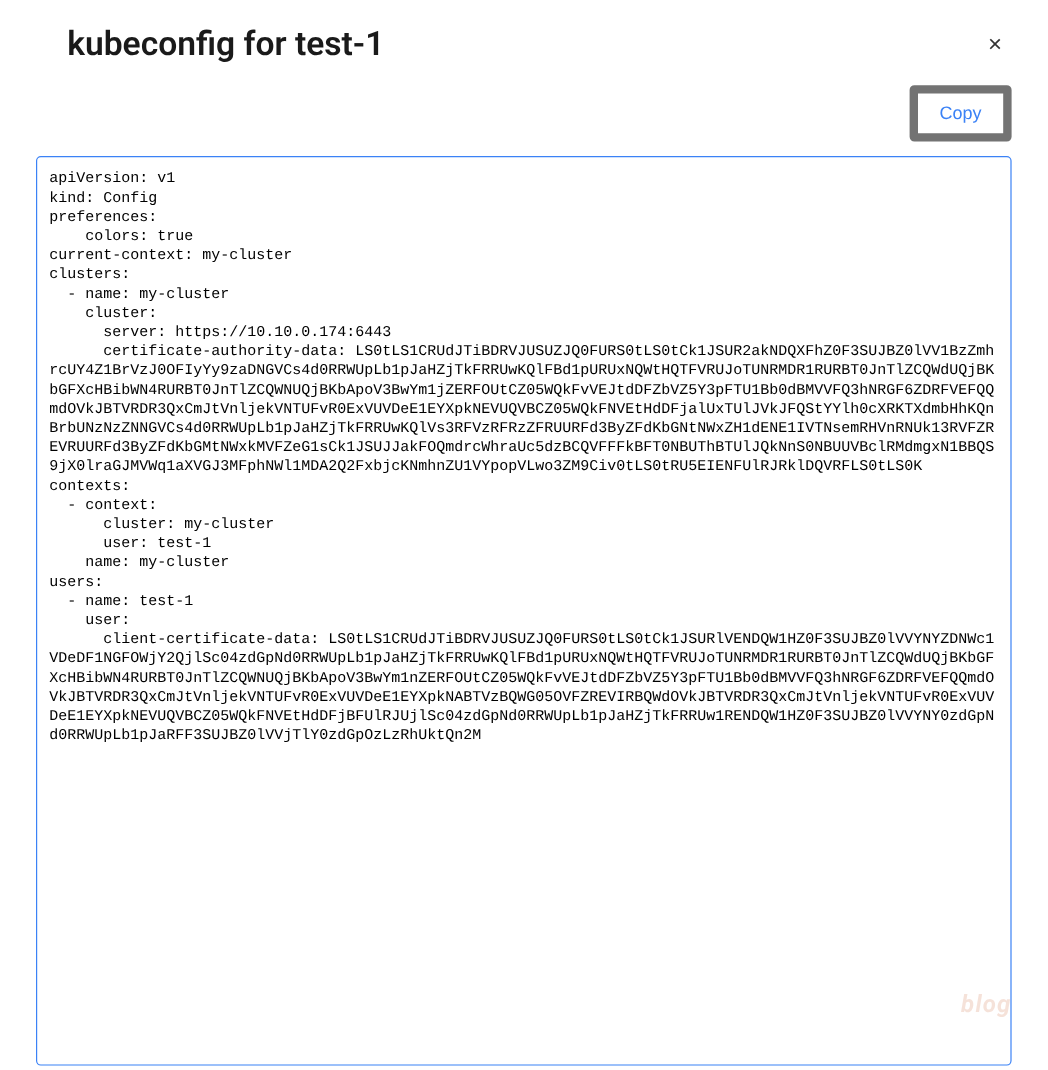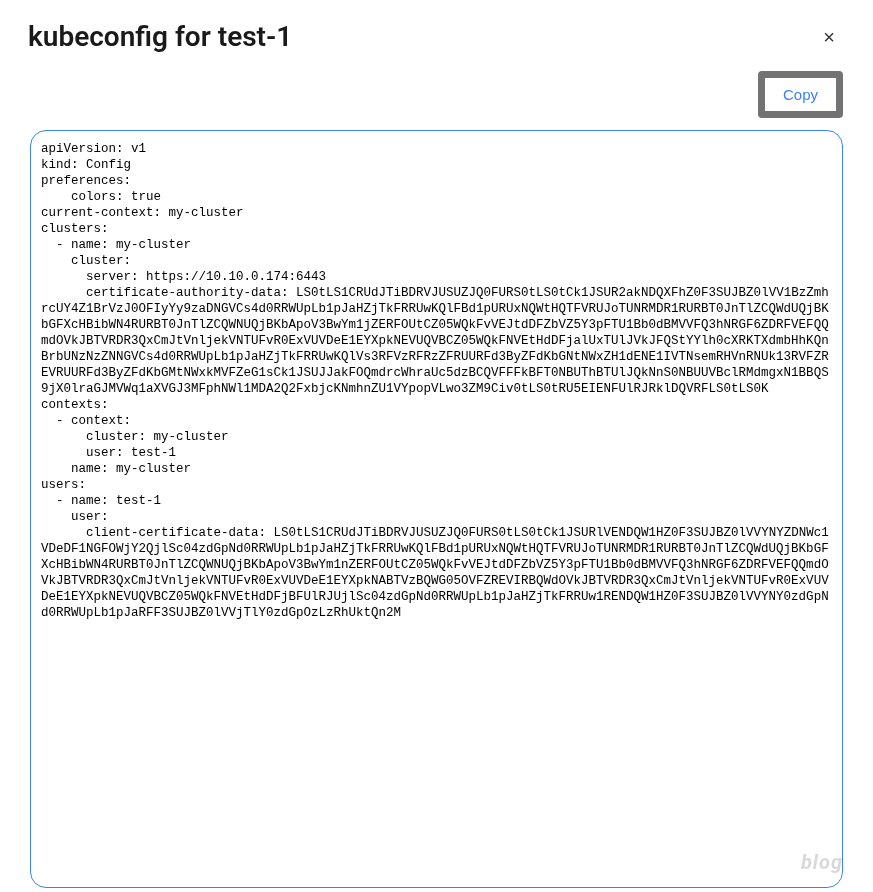--- a/index.html
+++ b/index.html
@@ -13,20 +13,21 @@
       width: 873px;
       height: 892px;
       overflow: hidden;
       position: relative;
     }
     .header {
       display: flex;
       align-items: center;
       justify-content: space-between;
       padding: 20px 30px 10px 28px;
+      margin-left: 28px;
     }
     .title {
       font-size: 28px;
       font-weight: 600;
       color: #1a1a1a;
     }
     .close-btn {
       font-size: 20px;
       color: #333;
       cursor: pointer;
@@ -46,44 +47,44 @@
       color: #3b82f6;
       padding: 8px 18px;
       border-radius: 4px;
       font-size: 15px;
       cursor: pointer;
       font-weight: 400;
     }
     .code-container {
       margin: 0 30px;
       border: 1px solid #3b82f6;
-      border-radius: 16px;
+      border-radius: 4px;
       background: #ffffff;
       height: 758px;
       overflow: hidden;
     }
     .code-block {
       font-family: "SF Mono", Monaco, Menlo, Consolas, "Courier New", monospace;
       font-size: 12.5px;
       line-height: 1.28;
       color: #000000;
       white-space: pre;
       padding: 10px 10px;
       overflow-wrap: break-word;
       word-break: break-all;
       white-space: pre-wrap;
     }
     .watermark {
       position: absolute;
       right: 30px;
-      bottom: 18px;
+      bottom: 44px;
       opacity: 0.15;
       font-size: 20px;
       font-weight: bold;
-      color: #000000;
+      color: #c2410c;
       font-style: italic;
       letter-spacing: 1px;
       pointer-events: none;
     }
   </style>
 </head>
 <body>
 
 <div class="header">
   <h1 class="title">kubeconfig for test-1</h1>

